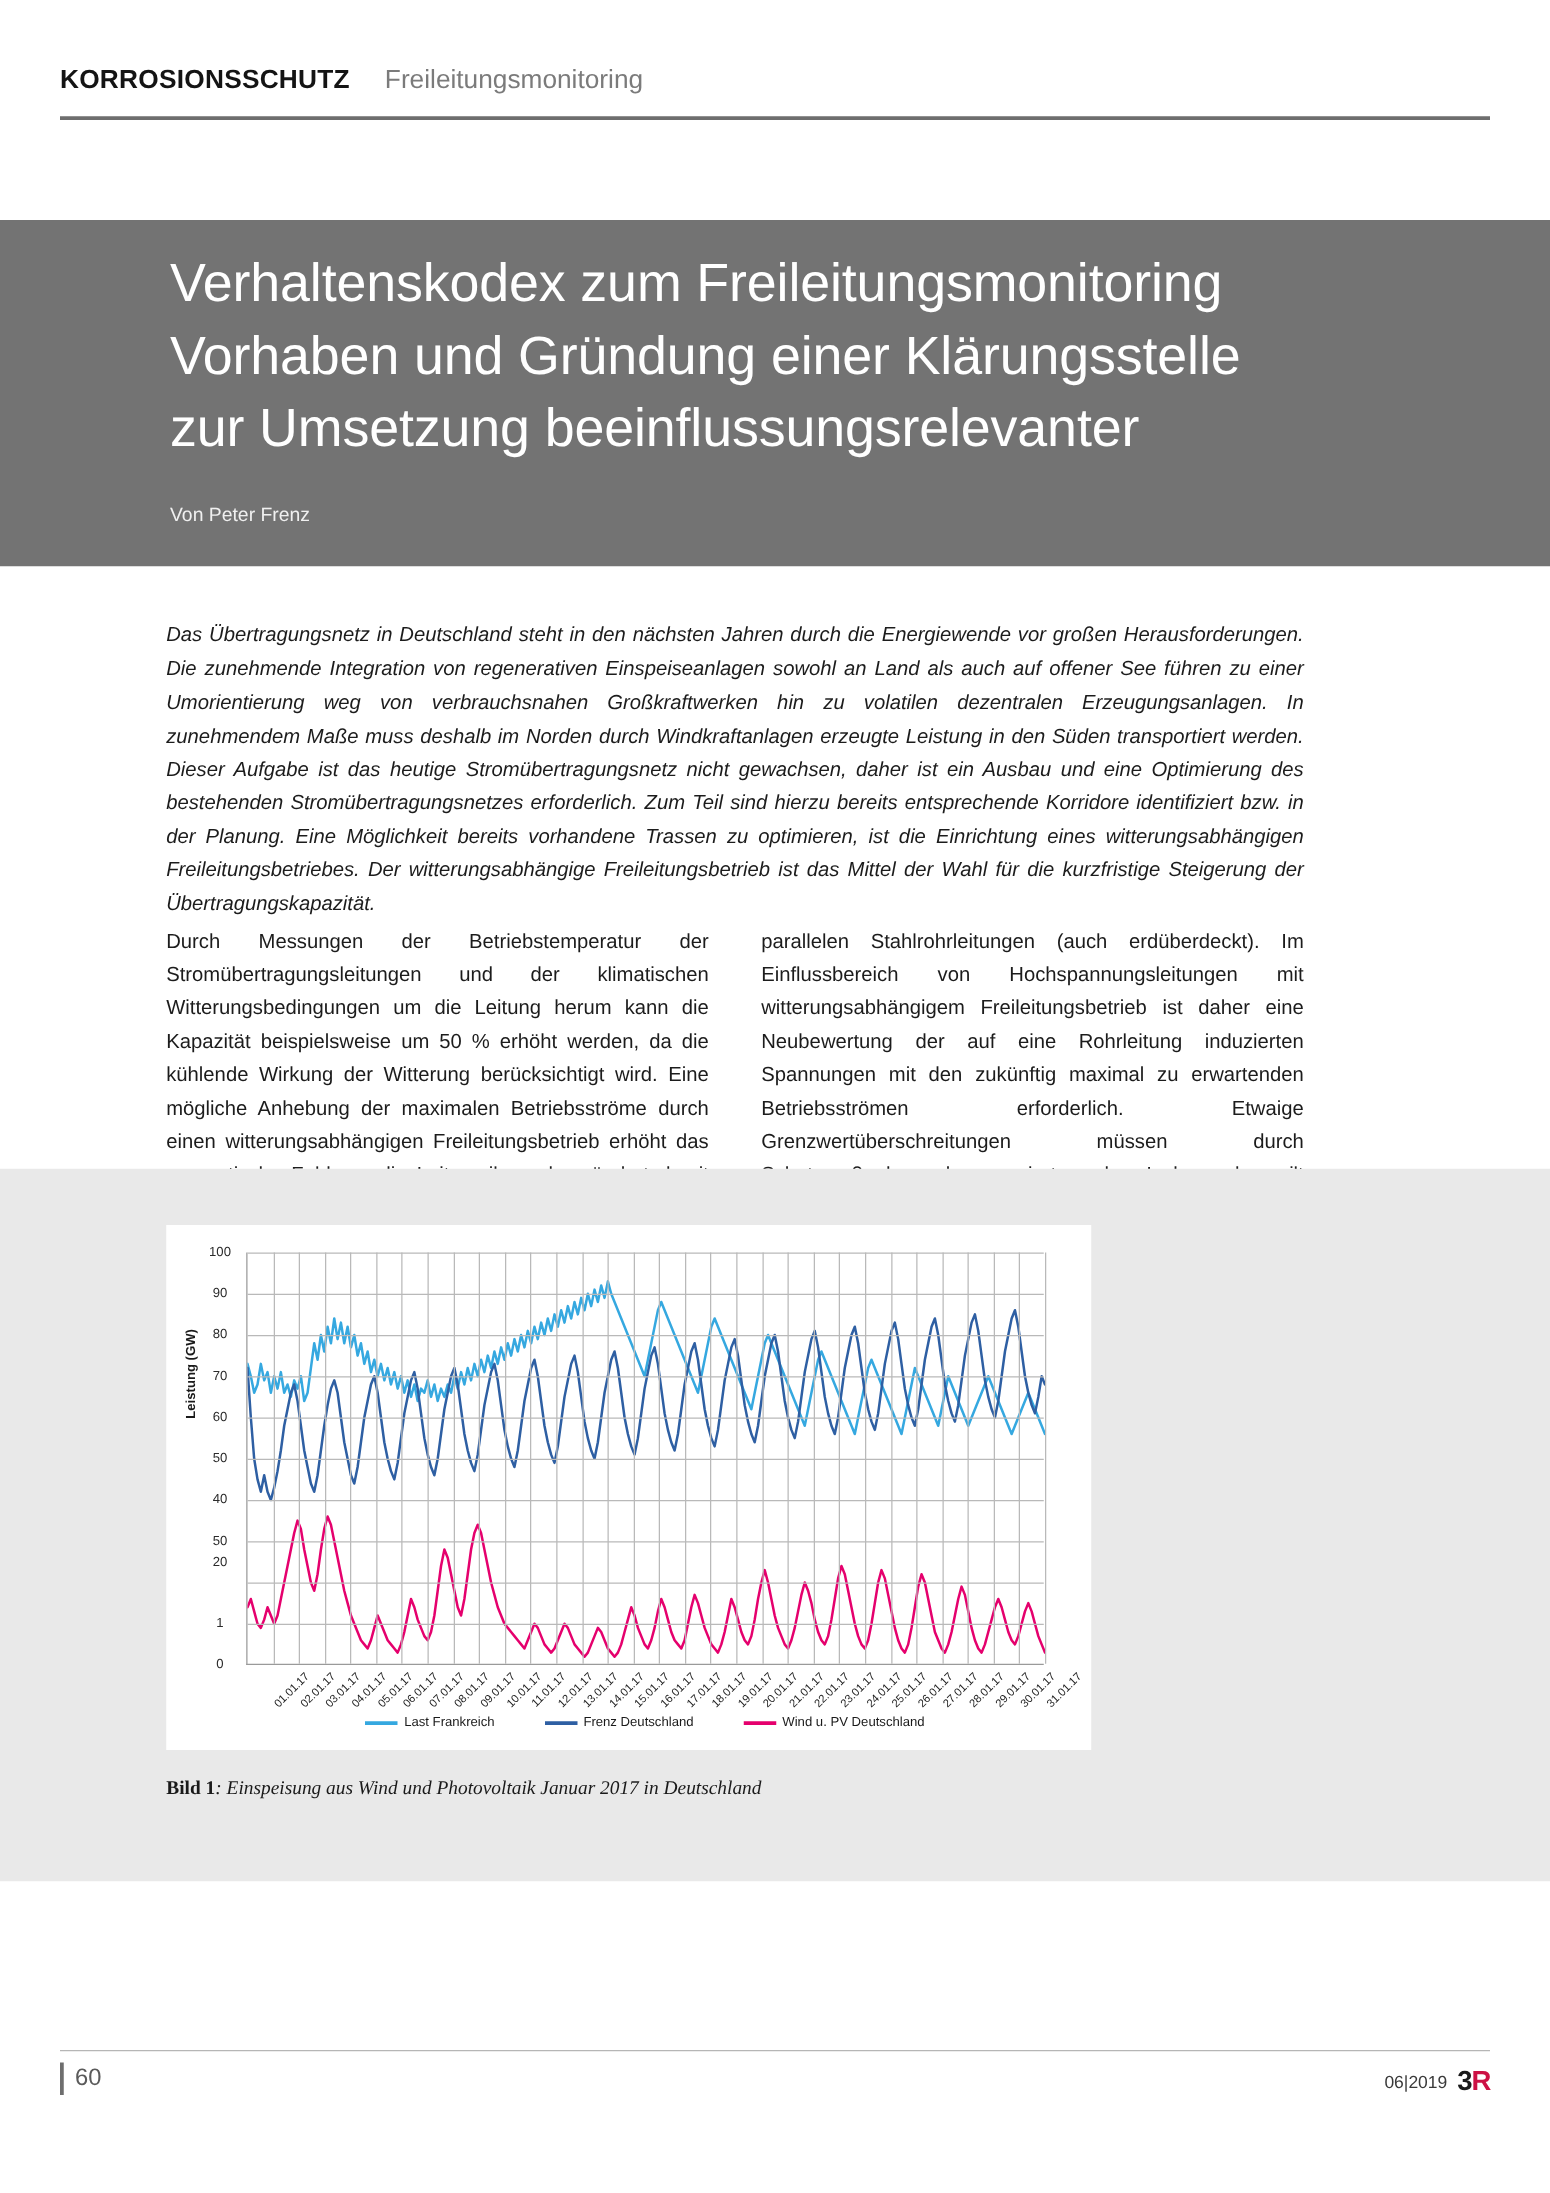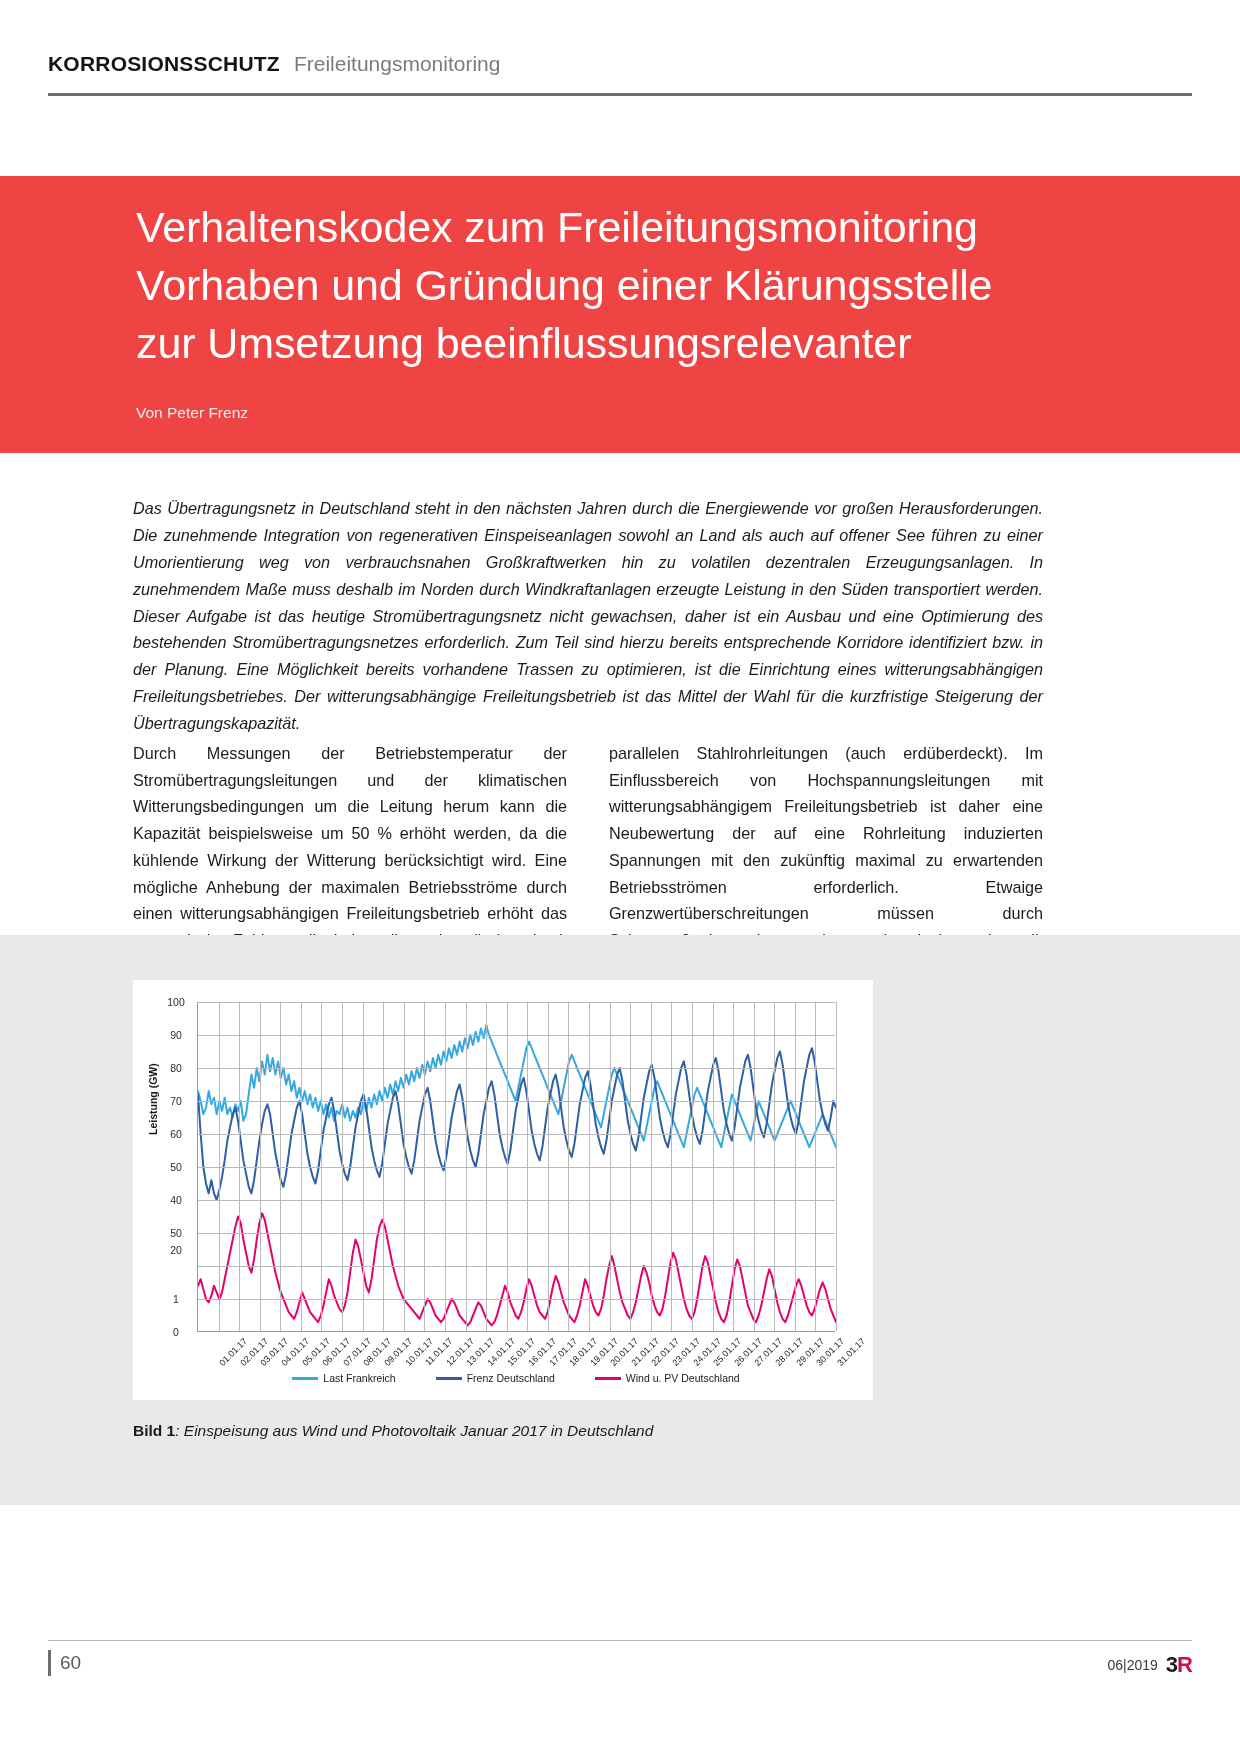--- a/index.html
+++ b/index.html
@@ -9,37 +9,37 @@
     background:#ffffff;
     font-family:"Liberation Sans", sans-serif;
     color:#1a1a1a;
     position:relative;
     overflow:hidden;
   }
 
   
   .runhead {
     position:absolute; left:48px; top:52px; width:1144px;
-    display:flex; align-items:flex-end; gap:14px;
+    display:flex; align-items:flex-end; gap:28px;
   }
   .runhead-main {
     font-size:21px; font-weight:bold; letter-spacing:.2px; color:#141414;
   }
   .runhead-sub {
     font-size:21px; font-weight:normal; color:#7b7b7b;
   }
   .runhead-rule {
     position:absolute; left:48px; top:93px; width:1144px; height:3px;
     background:#6e6e6e;
   }
 
   
   .titleband {
     position:absolute; left:0; top:176px; width:1240px; height:277px;
-    background:#ef4444;
+    background:#737373;
   }
   .titleband .title {
     position:absolute; left:136px; top:22px; width:950px;
     color:#ffffff;
     font-size:43px; font-weight:normal; line-height:1.35;
     letter-spacing:-0.1px;
   }
   .titleband .title div { white-space:nowrap; }
   .titleband .author {
     position:absolute; left:136px; top:228px;
@@ -109,21 +109,21 @@
   .legend {
     position:absolute; left:64px; top:392px; width:638px;
     display:flex; justify-content:center; gap:40px; align-items:center;
   }
   .legend-item { display:flex; align-items:center; gap:5px; }
   .legend-swatch { width:26px; height:3px; display:block; }
   .legend-text { font-size:10.5px; color:#1a1a1a; white-space:nowrap; }
 
   .caption {
     position:absolute; left:133px; top:487px; width:950px;
-    font-size:15.5px; font-style:italic; color:#1a1a1a;
+    font-size:15.5px; font-style:italic; color:#1a1a1a;font-family:Liberation Serif, serif;
   }
   .caption b { font-style:normal; font-weight:bold; }
 
   
   .footrule {
     position:absolute; left:48px; top:1640px; width:1144px; height:1px;
     background:#b6b6b6;
   }
   .folio {
     position:absolute; left:48px; top:1650px;

